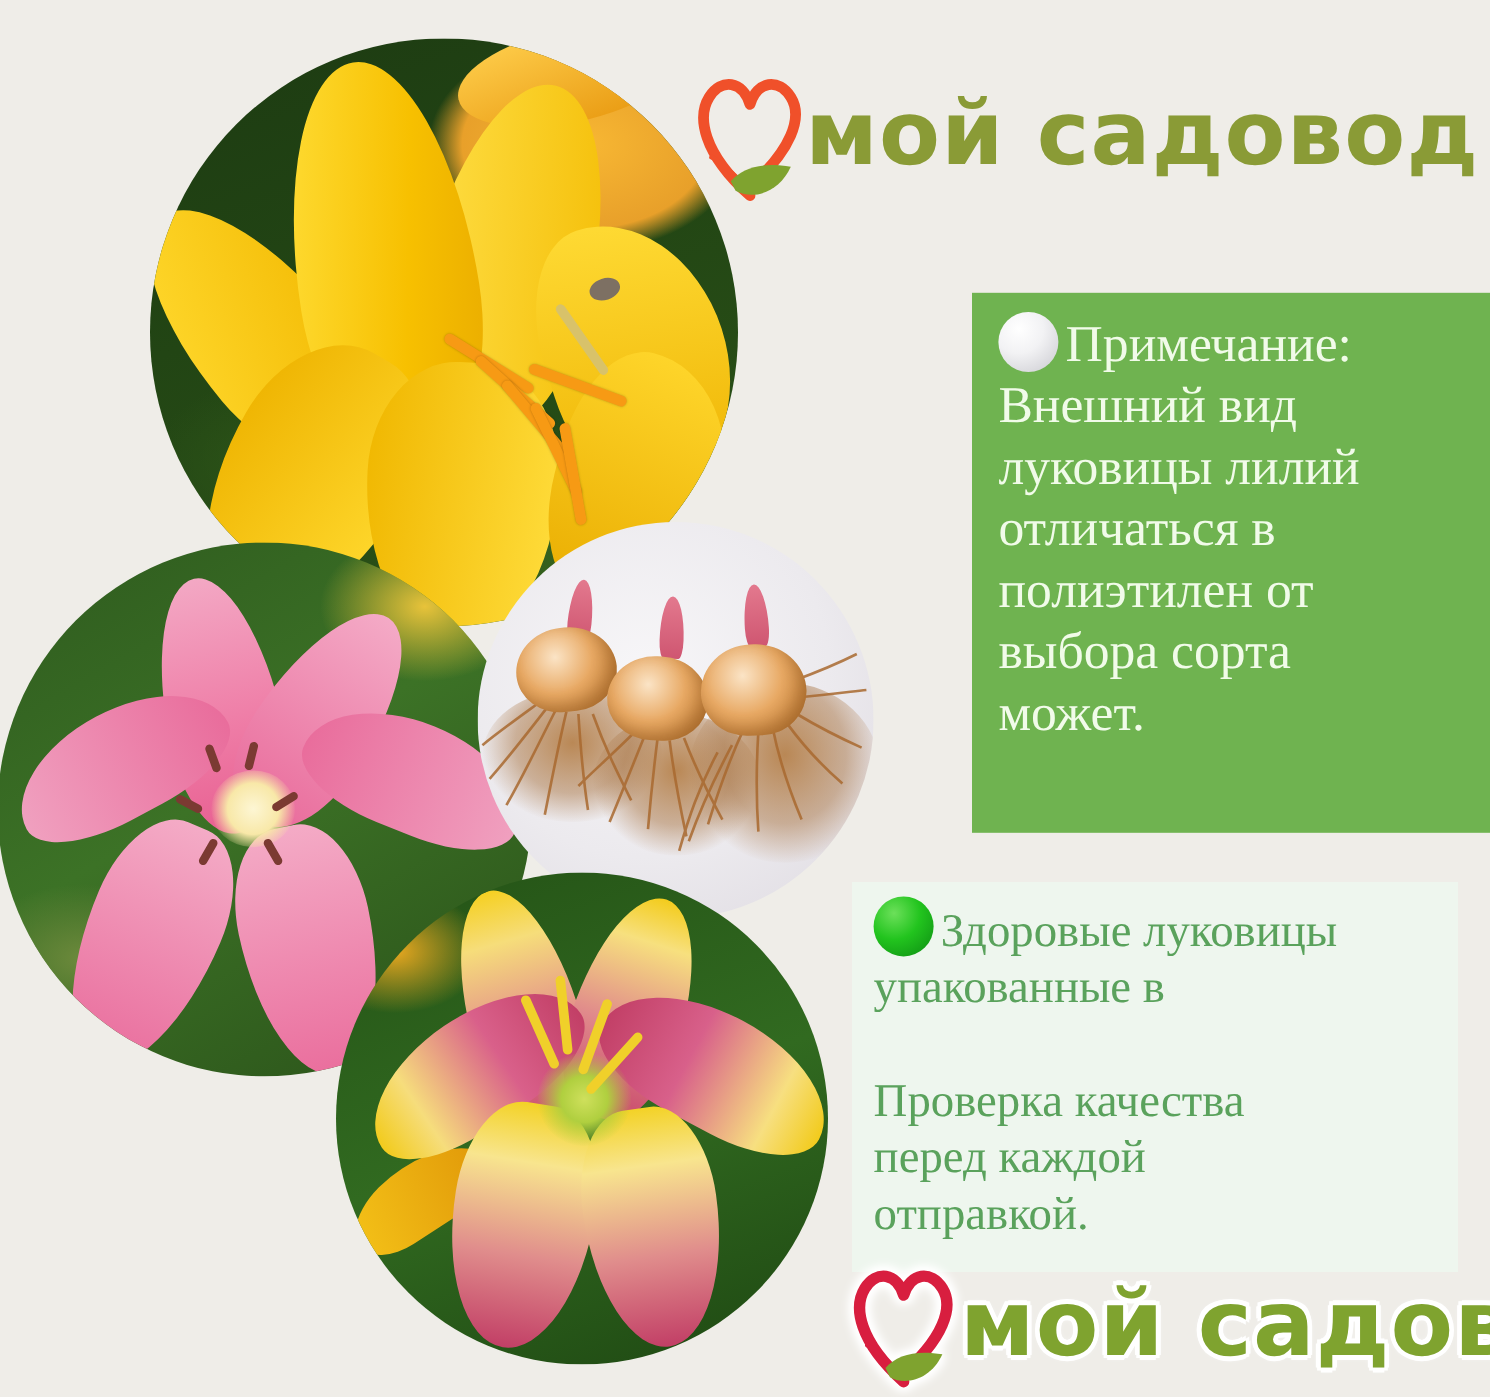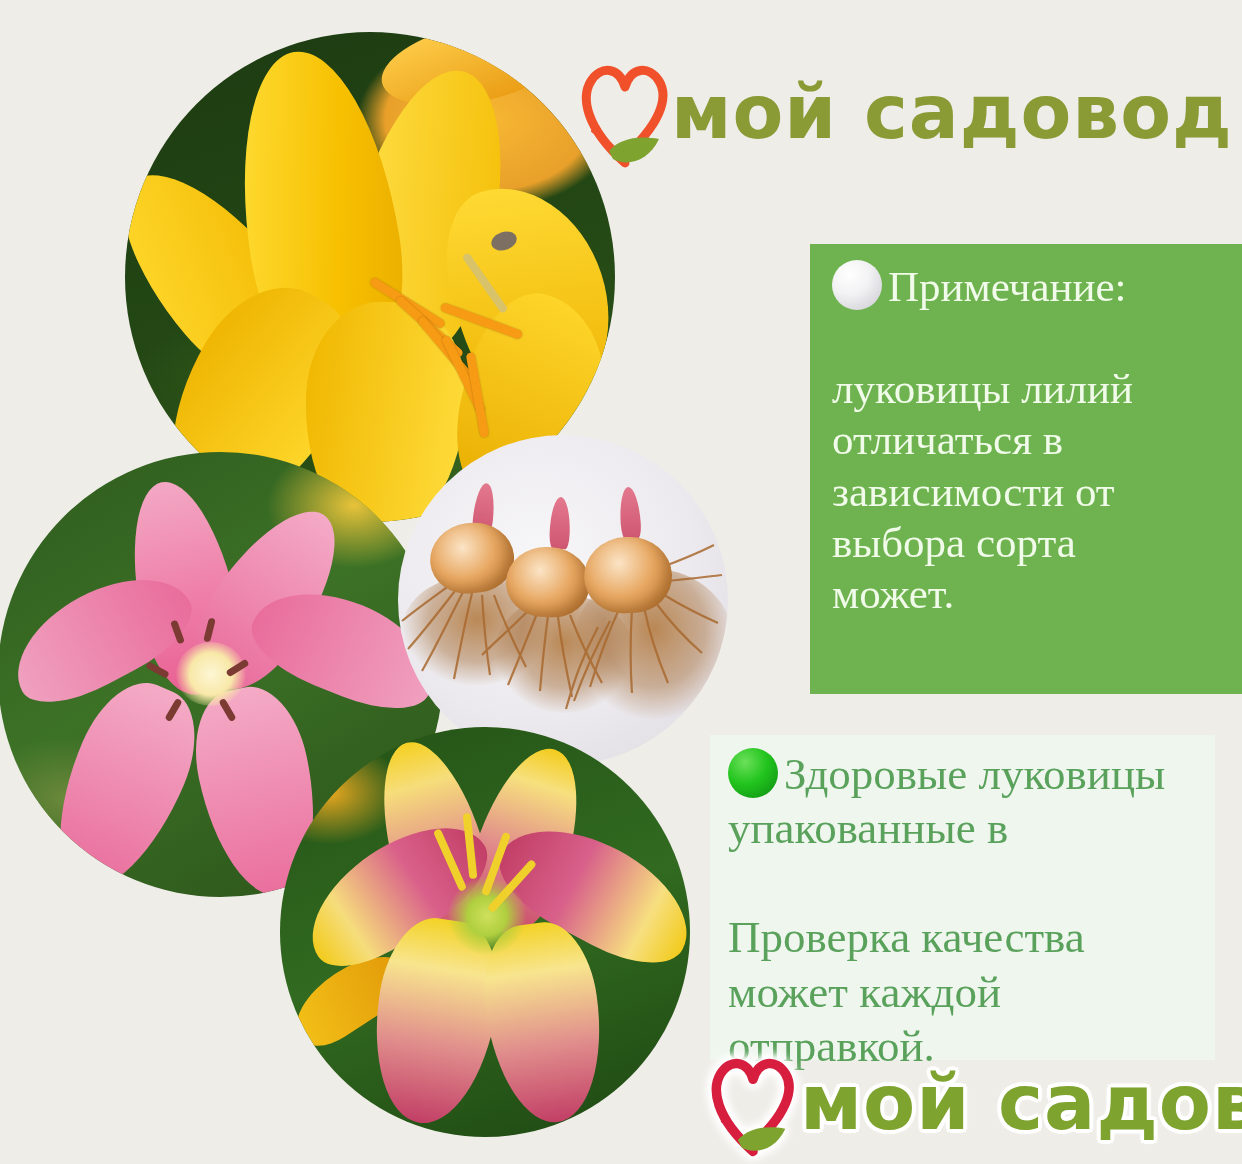--- a/index.html
+++ b/index.html
@@ -158,21 +158,21 @@
   }
   .bullet{display:inline-block;vertical-align:-9px;width:50px;height:50px;border-radius:50%;margin-right:6px;}
   .bullet.white{background:radial-gradient(circle at 34% 28%, #ffffff 0%, #f2f2f4 42%, #c9c9cf 100%);}
   .bullet.green{background:radial-gradient(circle at 34% 28%, #6ce05a 0%, #22c41e 45%, #0c8a12 100%);}
 
   #quality-panel{
     position:absolute;left:710px;top:735px;width:505px;height:325px;z-index:8;
     background:#eef6ee;box-sizing:border-box;padding:12px 10px 8px 18px;
   }
   #quality-panel .txt{
-    color:#5aa25c;font-size:45px;line-height:1.21;
+    color:#5aa25c;font-size:39px;line-height:1.21;
     font-family:"Liberation Serif",serif;
   }
 
   
   #logo-bottom{position:absolute;left:700px;top:1044px;z-index:12;display:flex;align-items:center;height:118px;}
   #logo-bottom .mark{position:relative;width:108px;height:112px;flex:0 0 auto;
     filter:drop-shadow(0 0 4px #fff) drop-shadow(0 0 4px #fff) drop-shadow(0 0 3px #fff);}
   #logo-bottom .wordmark{
     font-family:"DejaVu Sans",sans-serif;
     font-size:76px;font-weight:700;letter-spacing:1px;
@@ -290,36 +290,36 @@
         <path d="M50 106 C34 90 26 82 18 78" fill="none" stroke="#f0502a" stroke-width="4" stroke-linecap="round"></path>
         <path d="M34 98 C44 86 62 82 84 86 C74 108 52 114 38 106 Z" fill="#7fa32f"></path>
       </svg>
     </span>
     <span class="wordmark">мой садовод</span>
   </div>
 
   <div id="note-panel">
     <div class="txt">
       <span class="bullet white"></span><span>Примечание:</span><br>
-      <br>
+      <span>Внешний вид</span><br>
       <span>луковицы лилий</span><br>
       <span>отличаться в</span><br>
-      <span>зависимости от</span><br>
+      <span>полиэтилен от</span><br>
       <span>выбора сорта</span><br>
       <span>может.</span>
     </div>
   </div>
 
   <div id="quality-panel">
     <div class="txt">
       <span class="bullet green"></span><span>Здоровые луковицы</span><br>
       <span>упакованные в</span><br>
       <br>
       <span>Проверка качества</span><br>
-      <span>может каждой</span><br>
+      <span>перед каждой</span><br>
       <span>отправкой.</span>
     </div>
   </div>
 
   <div id="logo-bottom">
     <span class="mark">
       <svg width="108" height="112" viewBox="0 0 102 118">
         <path d="M50 110 C10 74 6 44 16 28 C26 12 44 14 50 34 C56 14 74 12 84 28 C94 44 86 72 46 106" fill="none" stroke="#d81e3f" stroke-width="10" stroke-linecap="round" stroke-linejoin="round"></path>
         <path d="M50 106 C34 90 26 82 18 78" fill="none" stroke="#d81e3f" stroke-width="4" stroke-linecap="round"></path>
         <path d="M34 98 C44 86 62 82 84 86 C74 108 52 114 38 106 Z" fill="#7fa32f"></path>

